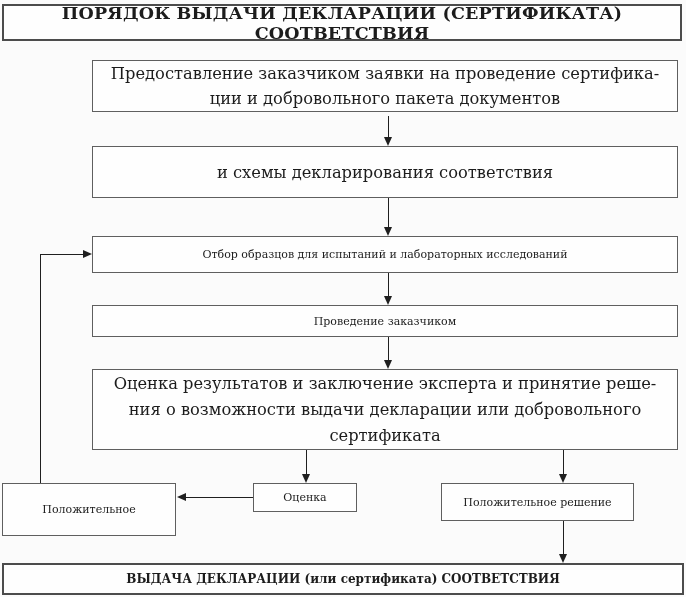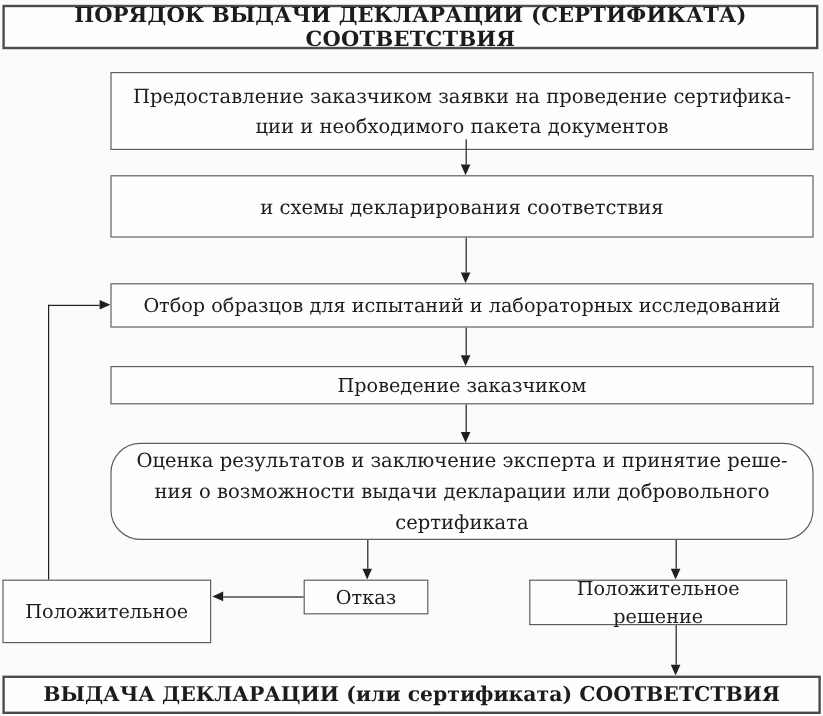--- a/index.html
+++ b/index.html
@@ -30,44 +30,44 @@
     align-items:center;
     text-align:center;
   }
   .box .ln{width:100%;}
   .banner{
     border-width:2px;
     border-color:#4c4c4c;
     font-weight:bold;
   }
   .title-box{font-size:17.5px;letter-spacing:.2px;}
-  .issue-box{font-size:17px;}
+  .issue-box{font-size:12px;}
   .step{font-size:16.3px;line-height:25px;}
-  .step-sm{font-size:16px;line-height:23px;align-items:center;}
+  .step-sm{font-size:11px;line-height:23px;align-items:center;}
   .eval{line-height:26px;}
   .vline,.hline{position:absolute;background:var(--arrow);}
   .vline{width:1.4px;}
   .hline{height:1.4px;}
   .ah{position:absolute;width:0;height:0;}
   .ah-down{border-left:4.5px solid transparent;border-right:4.5px solid transparent;border-top:9px solid var(--arrow);}
   .ah-left{border-top:4.5px solid transparent;border-bottom:4.5px solid transparent;border-right:9px solid var(--arrow);}
   .ah-right{border-top:4.5px solid transparent;border-bottom:4.5px solid transparent;border-left:9px solid var(--arrow);}
 </style>
 </head>
 <body>
 
 <div class="stage">
 
   <div class="box banner title-box" style="left:2px;top:4px;width:680px;height:37px;">
     <div class="ln">ПОРЯДОК ВЫДАЧИ ДЕКЛАРАЦИИ (СЕРТИФИКАТА) СООТВЕТСТВИЯ</div>
   </div>
 
-  <div class="box step" style="left:92px;top:60px;width:586px;height:65px;">
+  <div class="box step" style="left:92px;top:60px;width:586px;height:52px;">
     <div class="ln">Предоставление заказчиком заявки на проведение сертифика-</div>
-    <div class="ln">ции и необходимого пакета документов</div>
+    <div class="ln">ции и добровольного пакета документов</div>
   </div>
 
   <div class="vline" style="left:388px;top:116px;height:21px;"></div>
   <div class="ah ah-down" style="left:384px;top:137px;"></div>
 
   <div class="box step" style="left:92px;top:146px;width:586px;height:52px;">
     <div class="ln">и схемы декларирования соответствия</div>
   </div>
 
   <div class="vline" style="left:388px;top:198px;height:29px;"></div>
@@ -80,37 +80,37 @@
   <div class="vline" style="left:388px;top:273px;height:23px;"></div>
   <div class="ah ah-down" style="left:384px;top:296px;"></div>
 
   <div class="box step-sm" style="left:92px;top:305px;width:586px;height:32px;">
     <div class="ln">Проведение заказчиком</div>
   </div>
 
   <div class="vline" style="left:388px;top:337px;height:23px;"></div>
   <div class="ah ah-down" style="left:384px;top:360px;"></div>
 
-  <div class="box step eval" style="left:92px;top:369px;width:586px;height:81px;border-radius:25px;">
+  <div class="box step eval" style="left:92px;top:369px;width:586px;height:81px;">
     <div class="ln">Оценка результатов и заключение эксперта и принятие реше-</div>
     <div class="ln">ния о возможности выдачи декларации или добровольного</div>
     <div class="ln">сертификата</div>
   </div>
 
   <div class="vline" style="left:306px;top:450px;height:24px;"></div>
   <div class="ah ah-down" style="left:302px;top:474px;"></div>
 
   <div class="vline" style="left:563px;top:450px;height:24px;"></div>
   <div class="ah ah-down" style="left:559px;top:474px;"></div>
 
   <div class="box step-sm" style="left:253px;top:483px;width:104px;height:29px;">
-    <div class="ln">Отказ</div>
+    <div class="ln">Оценка</div>
   </div>
 
-  <div class="box step-sm" style="left:441px;top:483px;width:215px;height:38px;">
+  <div class="box step-sm" style="left:441px;top:483px;width:193px;height:38px;">
     <div class="ln">Положительное решение</div>
   </div>
 
   <div class="box step-sm" style="left:2px;top:483px;width:174px;height:53px;">
     <div class="ln">Положительное</div>
   </div>
 
   <div class="hline" style="left:186px;top:497px;width:67px;"></div>
   <div class="ah ah-left" style="left:177px;top:493px;"></div>
 

